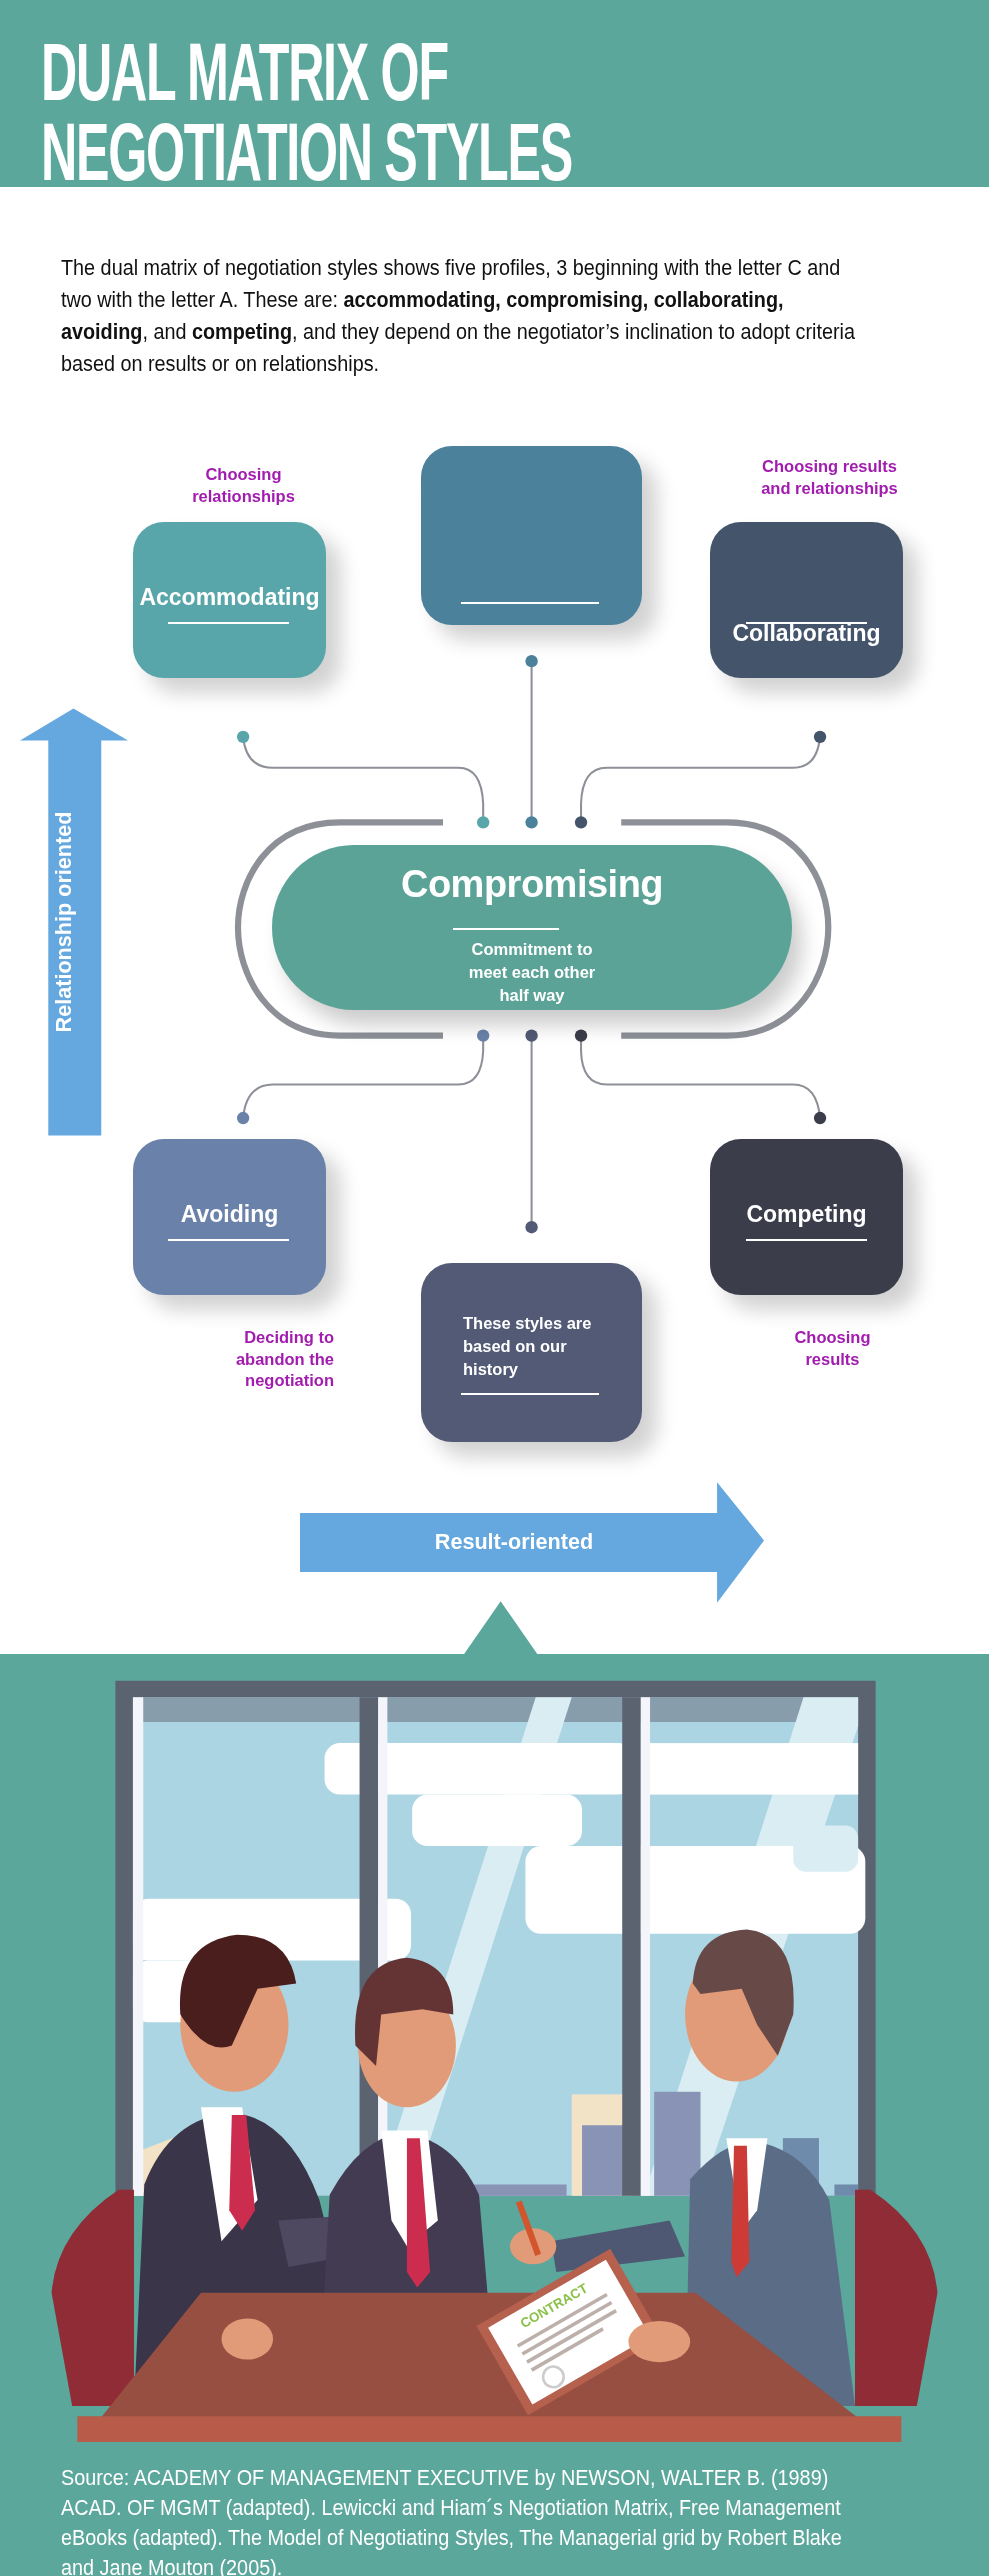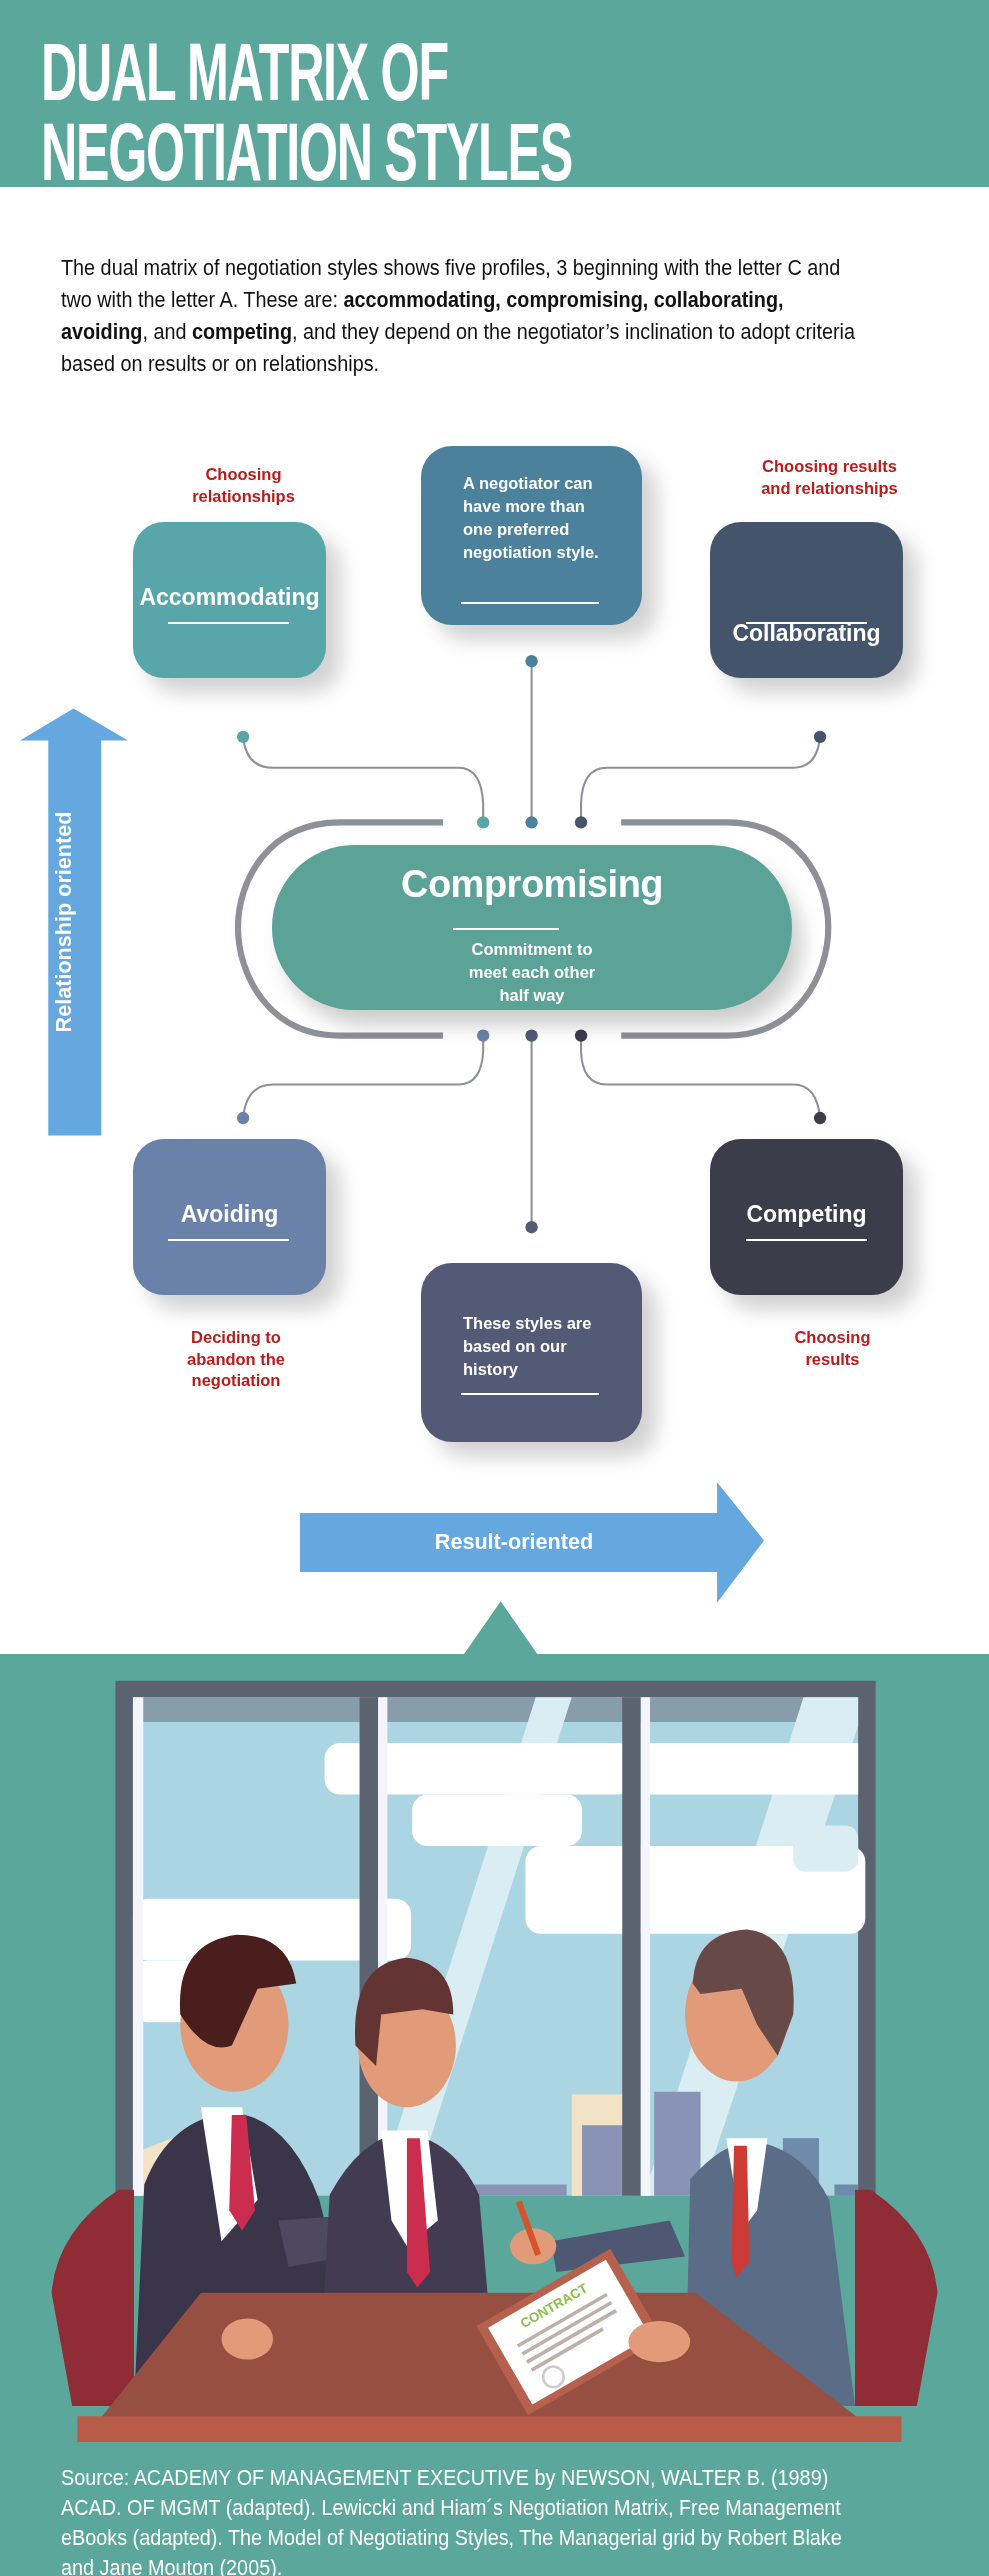--- a/index.html
+++ b/index.html
@@ -14,21 +14,21 @@
   .intro b { font-weight: 700; }
 
   .diagram { position: absolute; left: 0; top: 0; width: 989px; height: 1654px; }
   .diagram svg.wires { position: absolute; left: 0; top: 0; width: 989px; height: 1654px; }
 
   .box { position: absolute; border-radius: 31px; color: #fff; text-align: center; box-shadow: 14.4px 14.4px 20.6px rgba(0,0,0,0.18); }
   .box .lbl { position: absolute; left: 0; right: 0; font-weight: 700; font-size: 23px; }
   .box .rule { position: absolute; height: 1.5px; background: #fff; }
   .box .txt { position: absolute; font-weight: 700; font-size: 16.5px; line-height: 23px; text-align: left; }
 
-  .cap { position: absolute; text-align: center; font-weight: 700; font-size: 16.5px; line-height: 21.6px; color: #b91c1c; }
+  .cap { position: absolute; text-align: center; font-weight: 700; font-size: 16.5px; line-height: 21.6px; color: #a21caf; }
 
   .center-pill { position: absolute; left: 272px; top: 845px; width: 520px; height: 165px; border-radius: 82px; background: #5ba397; box-shadow: 10.3px 15.5px 20.6px rgba(0,0,0,0.2); color:#fff; text-align:center; }
   .center-pill .lbl { position:absolute; left:0; right:0; top:17.5px; font-size: 38px; font-weight:700; letter-spacing:-0.5px; }
   .center-pill .rule { position:absolute; left: 181px; width: 106px; top: 83px; height:1.5px; background:#fff; }
   .center-pill .txt { position:absolute; left:0; right:0; top:93px; font-size: 16.5px; line-height:23px; font-weight:700; }
 
   .arrow-v { position: absolute; left: 19.6px; top: 708px; width: 108px; height: 428px; }
   .vtext { position: absolute; left: 64px; top: 922px; width: 0; height: 0; }
   .vtext span { position: absolute; left: 0; top: 0; white-space: nowrap; color: #fff; font-weight: 700; font-size: 21.6px; transform: translate(-50%, -50%) rotate(-90deg); }
 
@@ -93,26 +93,20 @@
     <div>Choosing results</div>
     <div>and relationships</div>
   </div>
 
   <div class="box" style="left:133px; top:522px; width:193px; height:156px; background:#58a6aa;">
     <div class="lbl" style="top:62px;">Accommodating</div>
     <div class="rule" style="left:35px; width:121px; top:100px;"></div>
   </div>
 
   <div class="box" style="left:421px; top:446px; width:221px; height:179px; background:#4c819b;">
-    <div class="txt" style="left:42px; top:26px;">
-      <div>A negotiator can</div>
-      <div>have more than</div>
-      <div>one preferred</div>
-      <div>negotiation style.</div>
-    </div>
     <div class="rule" style="left:40px; width:138px; top:156px;"></div>
   </div>
 
   <div class="box" style="left:710px; top:522px; width:193px; height:156px; background:#44546b;">
     <div class="lbl" style="top:62px;margin-top:36px;">Collaborating</div>
     <div class="rule" style="left:36px; width:121px; top:100px;"></div>
   </div>
 
   <div class="center-pill">
     <div class="lbl">Compromising</div>
@@ -136,21 +130,21 @@
       <div>history</div>
     </div>
     <div class="rule" style="left:40px; width:138px; top:130px;"></div>
   </div>
 
   <div class="box" style="left:710px; top:1139px; width:193px; height:156px; background:#3b3d4b;">
     <div class="lbl" style="top:62px;">Competing</div>
     <div class="rule" style="left:36px; width:121px; top:100px;"></div>
   </div>
 
-  <div class="cap" style="left:156px; top:1327px; width:160px;">
+  <div class="cap" style="left:174px; top:1327px; width:160px;text-align:right;">
     <div>Deciding to</div>
     <div>abandon the</div>
     <div>negotiation</div>
   </div>
   <div class="cap" style="left:755px; top:1327px; width:155px;">
     <div>Choosing</div>
     <div>results</div>
   </div>
 
   <svg class="arrow-v" viewBox="0 0 210 830">

